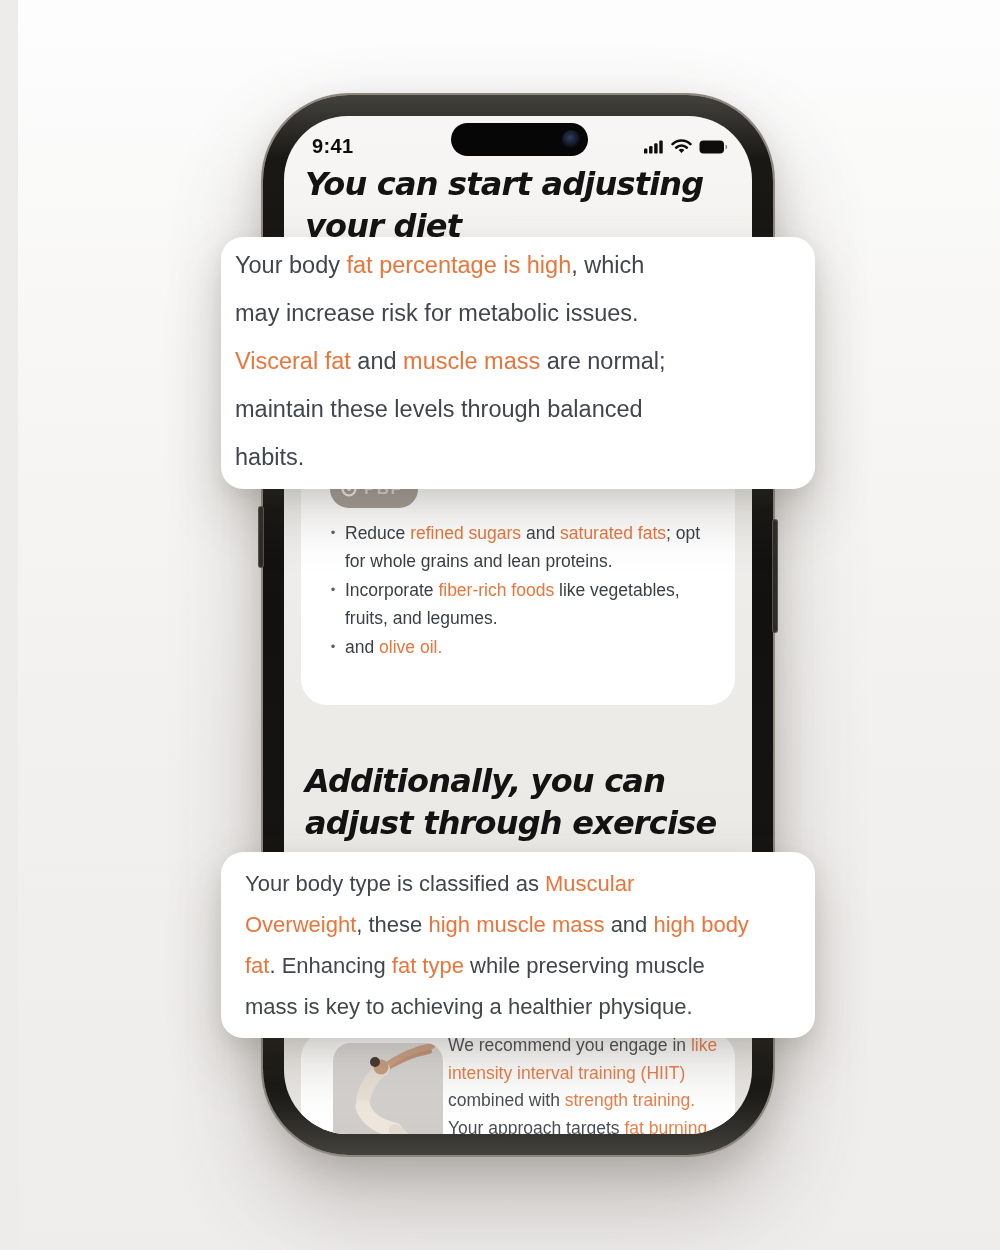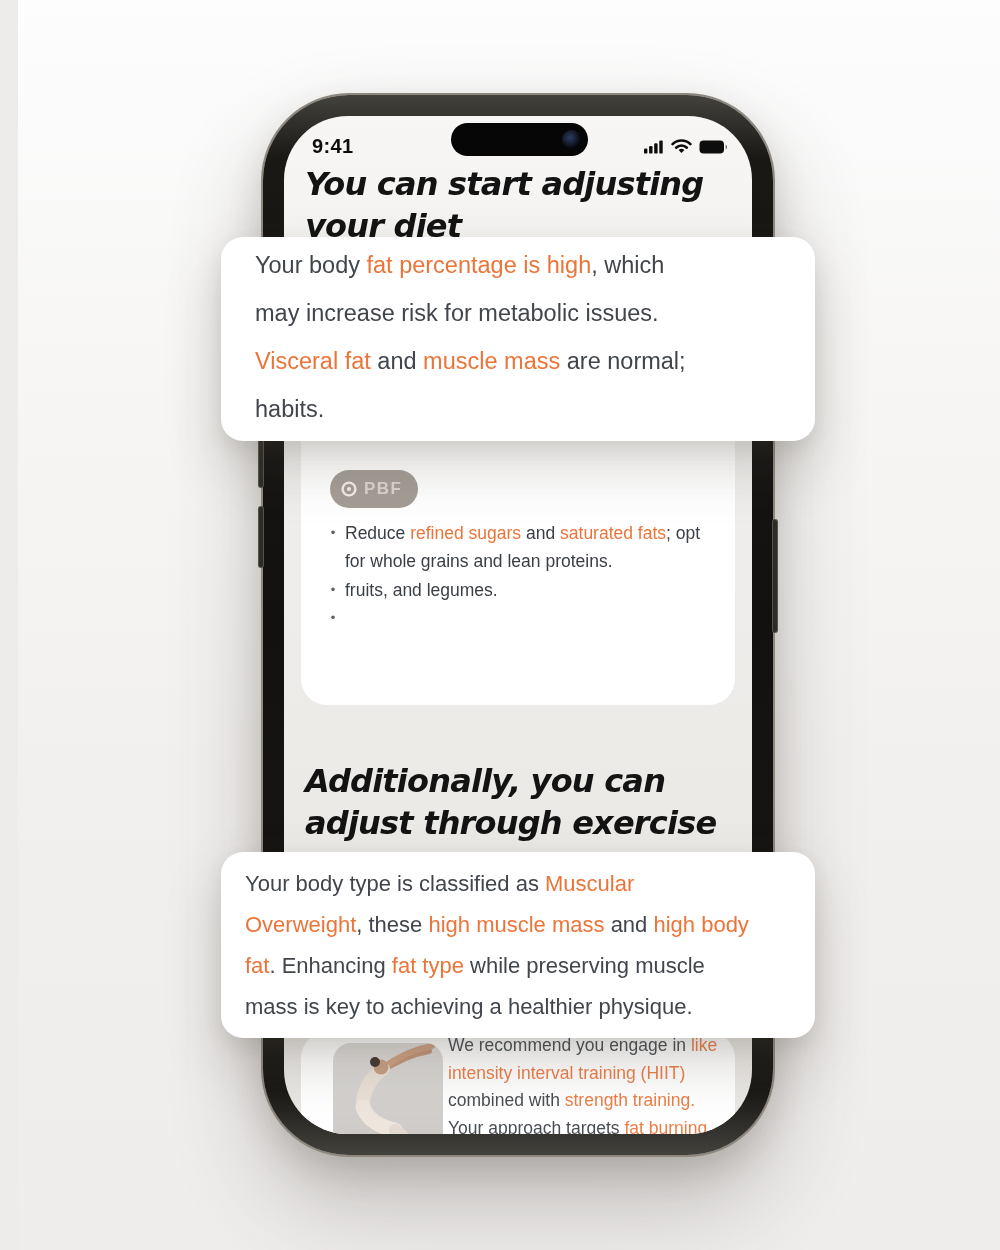--- a/index.html
+++ b/index.html
@@ -56,21 +56,21 @@
   .bullets{position:absolute;left:27px;top:219px;right:24px;}
   .bullet{display:flex;gap:7px;font-size:17.5px;line-height:28.4px;color:#3a3f45;}
   .bullet .dot{width:10px;text-align:center;color:#5c6066;font-size:13px;line-height:28.4px;}
   .ex-img{position:absolute;left:32px;top:11px;width:110px;height:150px;border-radius:18px;overflow:hidden;}
   .ex-text{position:absolute;left:147px;top:0;right:15px;font-size:17.5px;line-height:27.5px;color:#3a3f45;}
   
   .callout{
     position:absolute;left:203px;width:594px;background:#fff;border-radius:22px;color:var(--body-text);
     box-shadow:0 26px 55px rgba(82,74,62,.22),0 8px 18px rgba(82,74,62,.10);
   }
-  .callout-1{top:237px;padding:4px 28px 8px 34px;font-size:23.5px;line-height:48px;}
+  .callout-1{top:237px;padding:4px 28px 8px 14px;font-size:23.5px;line-height:48px;}
   .callout-2{top:852px;padding:11px 22px 11px 24px;font-size:22px;line-height:41px;}
   .tl{white-space:nowrap;}
   .hl{color:var(--accent);}
   .dim{opacity:.92;}
   svg{display:block;}
 </style>
 </head>
 <body>
 
 <div class="page">
@@ -130,26 +130,28 @@
             <div class="bullet">
               <span class="dot">•</span>
               <div>
                 <div class="tl"><span>Reduce </span><span class="hl">refined sugars</span><span> and </span><span class="hl">saturated fats</span><span>; opt</span></div>
                 <div class="tl"><span>for whole grains and lean proteins.</span></div>
               </div>
             </div>
             <div class="bullet">
               <span class="dot">•</span>
               <div>
+                <div class="tl"><span>Incorporate </span><span class="hl">fiber-rich foods</span><span> like vegetables,</span></div>
                 <div class="tl"><span>fruits, and legumes.</span></div>
               </div>
             </div>
             <div class="bullet">
               <span class="dot">•</span>
               <div>
+                <div class="tl"><span>and </span><span class="hl">olive oil.</span></div>
               </div>
             </div>
           </div>
       </div>
 
       <div class="h-big h2">Additionally, you can
 adjust through exercise</div>
 
       <div class="inner-card card-exercise">
         <div class="ex-img">
@@ -179,20 +181,21 @@
             <div class="tl"><span>Your approach targets </span><span class="hl">fat burning</span></div>
           </div>
       </div>
     </div>
   </div>
 
   <div class="callout callout-1">
       <div class="tl"><span>Your body </span><span class="hl">fat percentage is high</span><span>, which</span></div>
       <div class="tl"><span>may increase risk for metabolic issues.</span></div>
       <div class="tl"><span class="hl">Visceral fat</span><span> and </span><span class="hl">muscle mass</span><span> are normal;</span></div>
+      <div class="tl"><span>maintain these levels through balanced</span></div>
       <div class="tl"><span>habits.</span></div>
     </div>
   <div class="callout callout-2">
       <div class="tl"><span>Your body type is classified as </span><span class="hl">Muscular</span></div>
       <div class="tl"><span class="hl">Overweight</span><span>, these </span><span class="hl">high muscle mass</span><span> and </span><span class="hl">high body</span></div>
       <div class="tl"><span class="hl">fat</span><span>. Enhancing </span><span class="hl">fat type</span><span> while preserving muscle</span></div>
       <div class="tl"><span>mass is key to achieving a healthier physique.</span></div>
     </div>
 
 </div>

